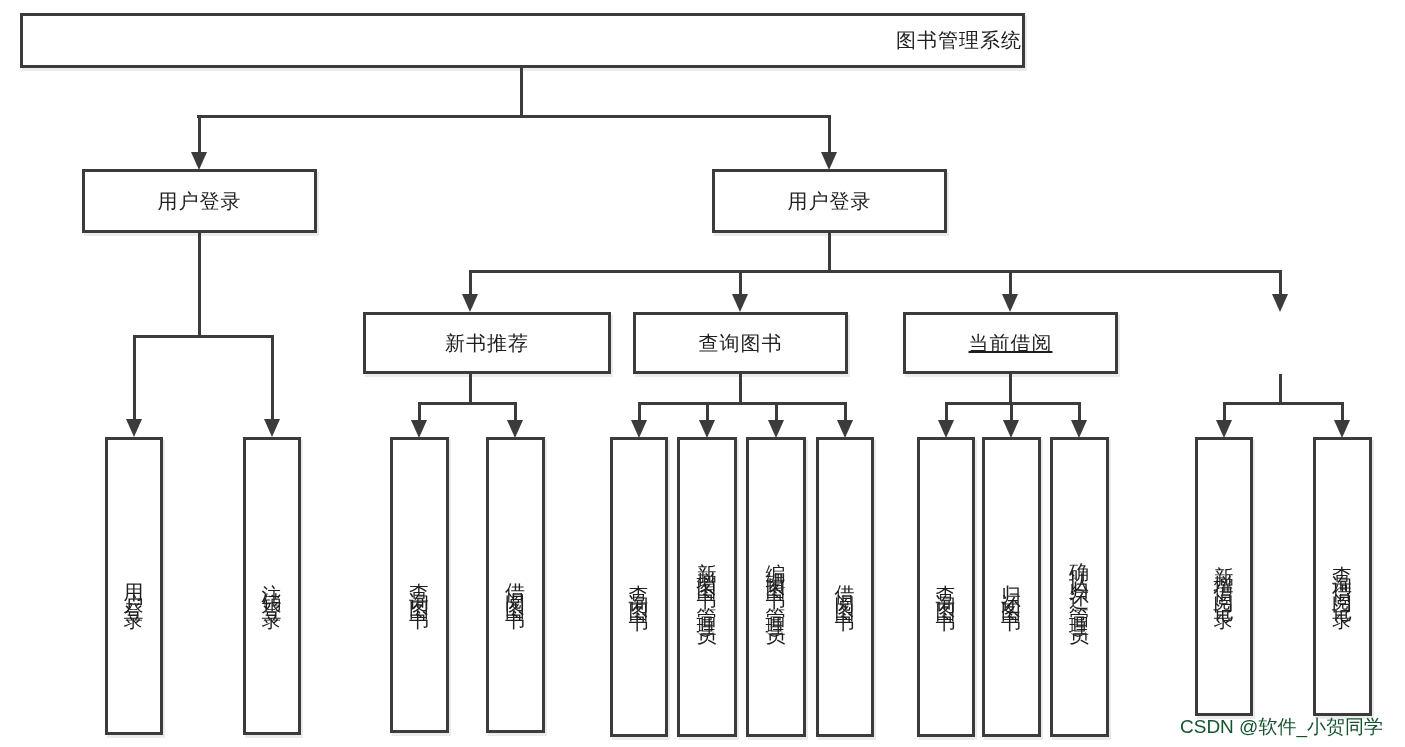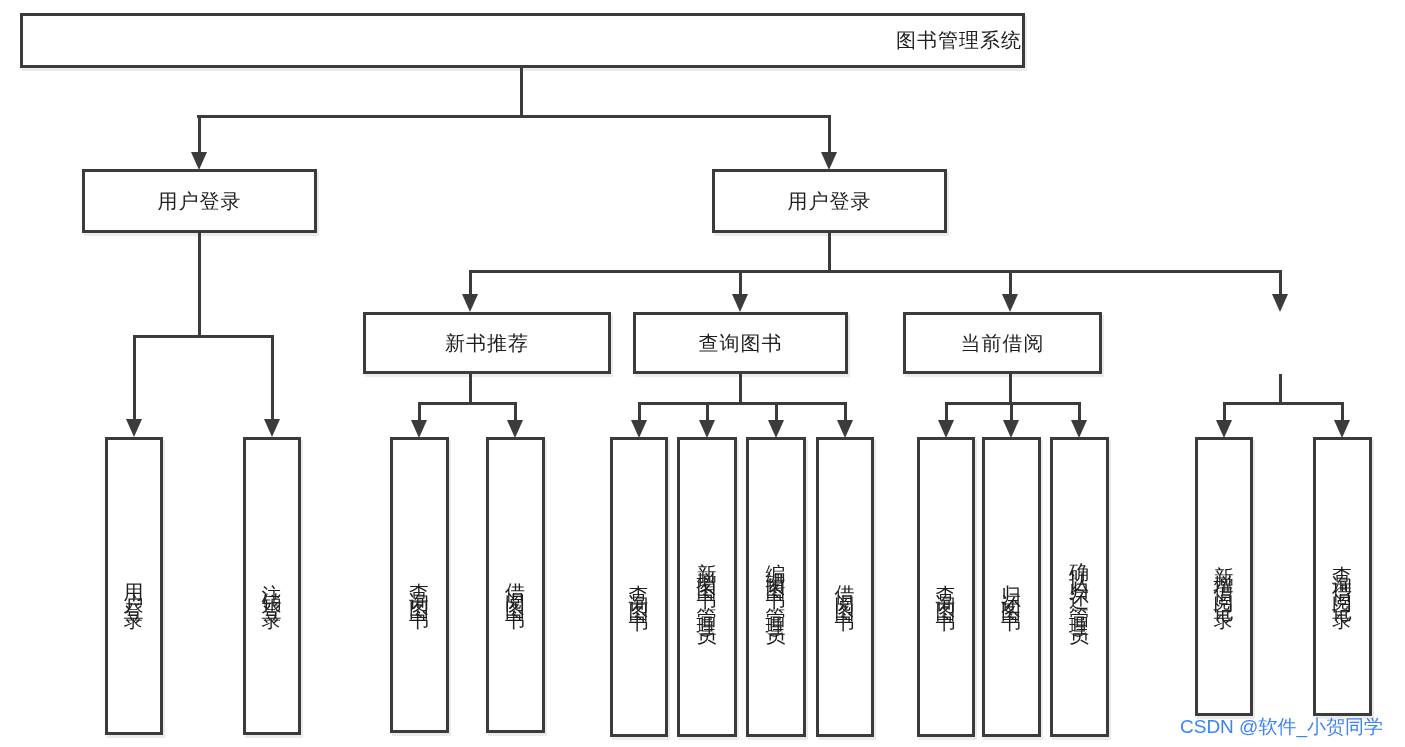--- a/index.html
+++ b/index.html
@@ -37,21 +37,21 @@
     position: absolute;
     width: 0; height: 0;
     border-left: 8px solid transparent;
     border-right: 8px solid transparent;
     border-top: 18px solid #3b3b3b;
   }
   .watermark {
     position: absolute;
     left: 1180px;
     top: 714px;
-    color: #3b82f6;
+    color: #14532d;
     font-size: 19px;
     white-space: nowrap;
     text-shadow: 0 0 2px #ffffff, 1px 1px 0 #ffffff;
     z-index: 5;
   }
 </style>
 </head>
 <body>
 
 <div class="canvas">
@@ -98,21 +98,21 @@
   <div class="ah" style="left:1002px; top:294px;"></div>
   <div class="line" style="left:1279px; top:270px; width:3px; height:26px;"></div>
   <div class="ah" style="left:1272px; top:294px;"></div>
 
   <div class="node hnode" style="left:363px; top:312px; width:248px; height:62px;">
     <span>新书推荐</span>
   </div>
   <div class="node hnode" style="left:633px; top:312px; width:215px; height:62px;">
     <span>查询图书</span>
   </div>
-  <div class="node hnode" style="left:903px; top:312px; width:199px; height:62px;">
+  <div class="node hnode" style="left:903px; top:312px; width:215px; height:62px;text-decoration:underline;">
     <span>当前借阅</span>
   </div>
 
   <div class="line" style="left:469px; top:374px; width:3px; height:31px;"></div>
   <div class="line" style="left:418px; top:402px; width:99px; height:3px;"></div>
   <div class="line" style="left:418px; top:402px; width:3px; height:20px;"></div>
   <div class="ah" style="left:411px; top:420px;"></div>
   <div class="line" style="left:514px; top:402px; width:3px; height:20px;"></div>
   <div class="ah" style="left:507px; top:420px;"></div>
 

